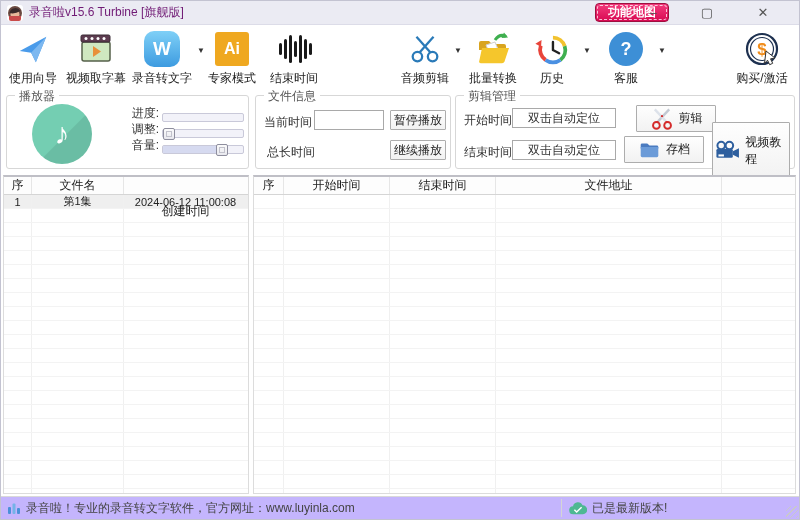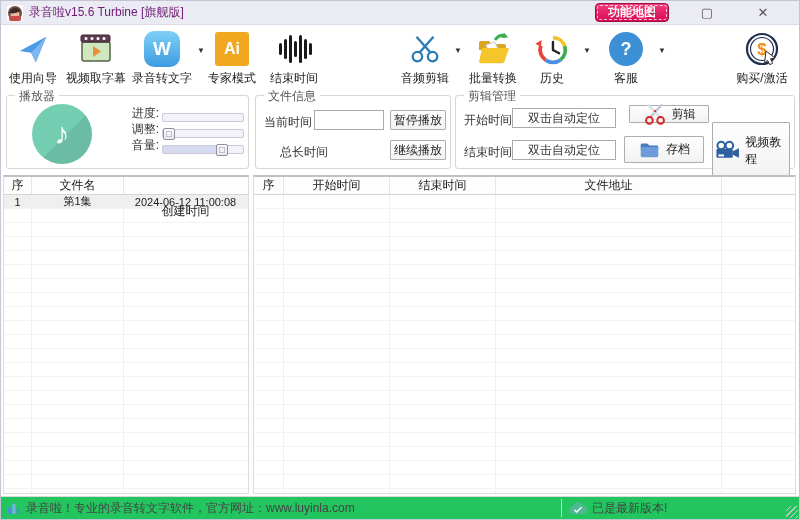--- a/index.html
+++ b/index.html
@@ -49,21 +49,21 @@
   .tbl-right { left:252px; width:543px; }
   .thead { display:flex; height:18px; border-bottom:1px solid #d5d5d5; background:#fdfdfd; }
   .th { display:flex; align-items:center; justify-content:center; font-size:12px; color:#222; border-right:1px solid #e6e6e6; height:100%; }
   .th:last-child { border-right:none;margin-top:26px; }
   .trow { display:flex; height:14px; border-bottom:1px solid #f3f3f3; }
   .td { display:flex; align-items:center; justify-content:center; font-size:11px; color:#222; border-right:1px solid #f0f0f0; overflow:hidden; white-space:nowrap; height:100%; }
   .td:last-child { border-right:none; }
   .trow.selected { background:#efefef; }
 
   
-  .statusbar { position:absolute; left:0; right:0; bottom:0; height:23px; background:#22c55e; border-top:1px solid #d9d9d9; }
+  .statusbar { position:absolute; left:0; right:0; bottom:0; height:23px; background:#c4b5fd; border-top:1px solid #d9d9d9; }
   .st-left { position:absolute; left:6px; top:0; bottom:0; display:flex; align-items:center; gap:5px; }
   .st-div { position:absolute; left:560px; top:2px; bottom:2px; width:1px; background:#d5d5d5; }
   .st-right { position:absolute; left:568px; top:0; bottom:0; display:flex; align-items:center; gap:5px; }
   .st-text { font-size:12px; color:#444; }
   .grip { position:absolute; right:1px; bottom:1px; width:12px; height:12px; background:repeating-linear-gradient(135deg, transparent 0 3px, #c9c9c9 3px 4px); }
 </style>
 </head>
 <body>
 
 <div id="window">
@@ -219,30 +219,30 @@
           <div class="handle" id="volume-handle" style="left: 53px;"></div>
         </div>
     </div>
   </div>
 
   <div class="gbox" style="left:254px;width:196px">
     <div class="glegend">文件信息</div>
     <span class="fl" style="left:8px;top:18px">当前时间</span>
     <input class="tin" style="left: 58px; top: 14px; width: 70px;" value="">
     <div class="pbtn" style="left:134px;top:14px;width:56px;height:20px">暂停播放</div>
-    <span class="fl" style="left:24px;top:48px">总长时间</span>
+    <span class="fl" style="left:11px;top:48px">总长时间</span>
     <input class="tin" style="left: 58px; top: 44px; width: 70px; margin-top: 36px;" value="00:00:-1">
     <div class="pbtn" style="left:134px;top:44px;width:56px;height:20px">继续播放</div>
   </div>
 
   <div class="gbox" style="left:454px;width:340px">
     <div class="glegend">剪辑管理</div>
     <span class="fl" style="left:8px;top:16px">开始时间</span>
     <input class="tin" style="left: 56px; top: 12px; width: 104px;" value="双击自动定位">
-    <div class="pbtn" style="left:173px;top:9px;width:80px;height:18px">
+    <div class="pbtn" style="left:180px;top:9px;width:80px;height:27px">
       <svg width="24" height="24" viewBox="0 0 30 30" fill="none">
           <path d="M10 18 L24 3" stroke="#c3c9d3" stroke-width="3"></path>
           <path d="M20 18 L6 3" stroke="#dde2ea" stroke-width="3"></path>
           <circle cx="8" cy="23" r="4.2" stroke="#d42a2a" stroke-width="2.4"></circle>
           <circle cx="22" cy="23" r="4.2" stroke="#d42a2a" stroke-width="2.4"></circle>
           <path d="M10 18 l-1 1.8 M20 18 l1 1.8" stroke="#d42a2a" stroke-width="2.4"></path>
           <circle cx="15" cy="11.5" r="1.4" fill="#d42a2a"></circle>
         </svg>
       <span>剪辑</span>
     </div>

